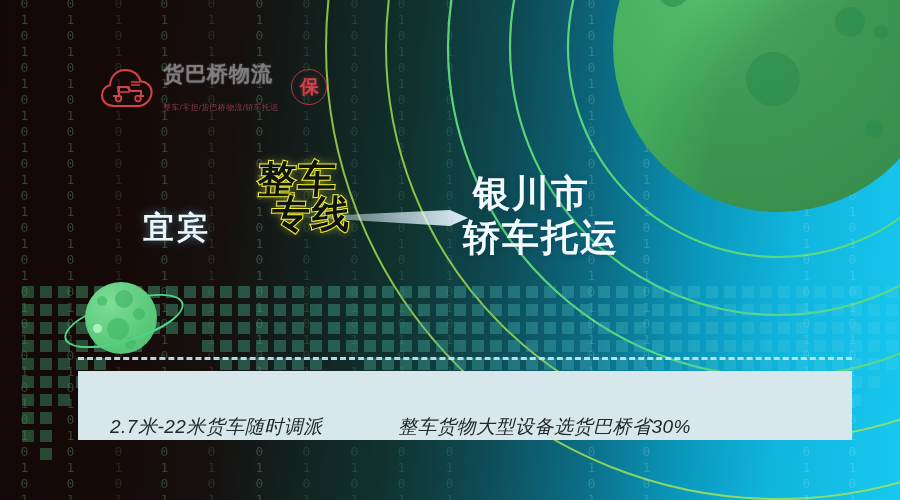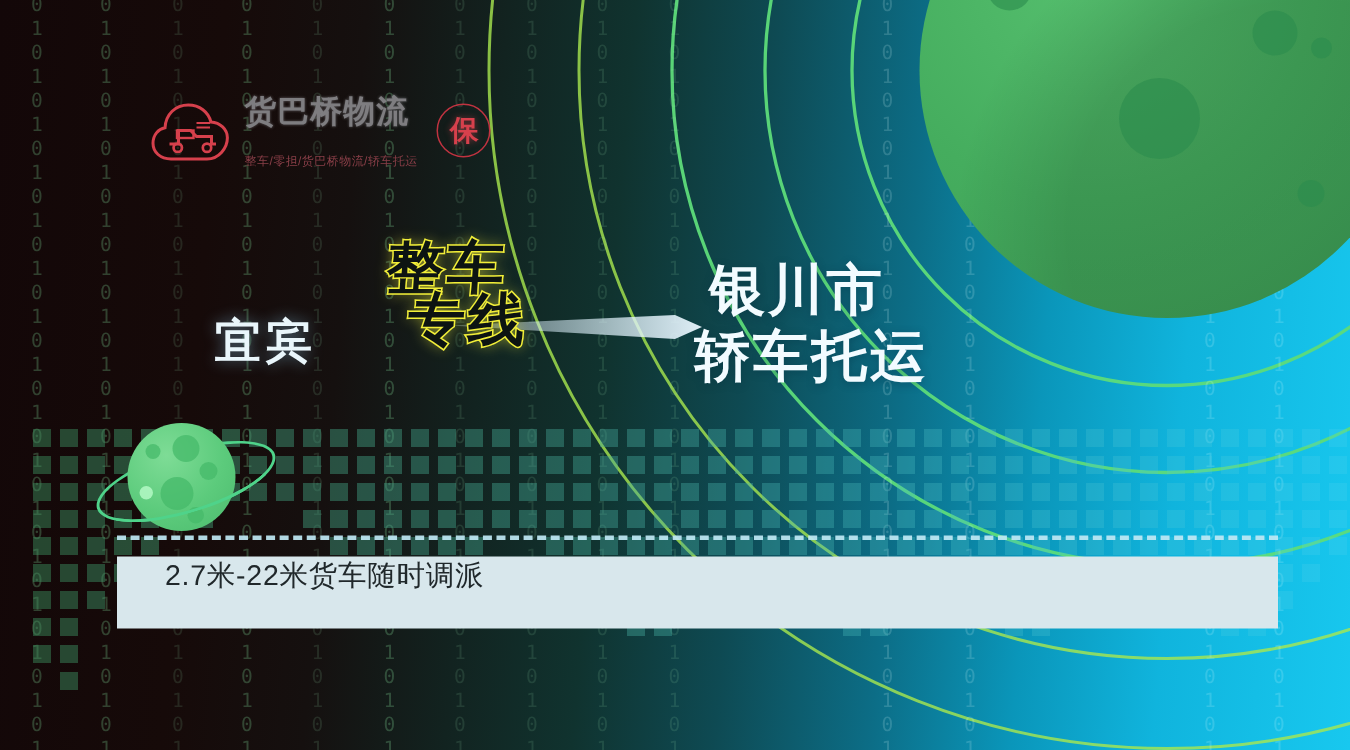--- a/index.html
+++ b/index.html
@@ -120,23 +120,23 @@
   }
 
   
   .dashed{
     position:absolute;left:78px;top:357px;width:774px;height:0;
     border-top:3px dashed #bfe9f5;opacity:.92;
   }
 
   
   .infobar{
-    position:absolute;left:78px;top:371px;width:774px;height:48px;
+    position:absolute;left:78px;top:371px;width:774px;height:69px;
     background:#d8e7ec;
-    display:flex;align-items:flex-start;
+    display:flex;align-items:flex-end;font-style:italic;
   }
   .infobar .t1{margin-left:32px;font-size:19px;color:#20282b;letter-spacing:.5px;}
   .infobar .t2{margin-left:75px;font-size:19px;color:#20282b;letter-spacing:.5px;}
 </style>
 </head>
 <body>
 
 <div id="poster">
 
   <svg class="arcs" width="900" height="500" viewBox="0 0 900 500" aria-hidden="true">
@@ -528,15 +528,16 @@
   </div>
 
   <div class="dest">
     <div class="l1">银川市</div>
     <div class="l2">轿车托运</div>
   </div>
 
   <div class="dashed"></div>
   <div class="infobar">
     <div class="t1">2.7米-22米货车随时调派</div>
+    <div class="t2">整车货物大型设备选货巴桥省30%</div>
   </div>
 
 </div>
 
 </body></html>

